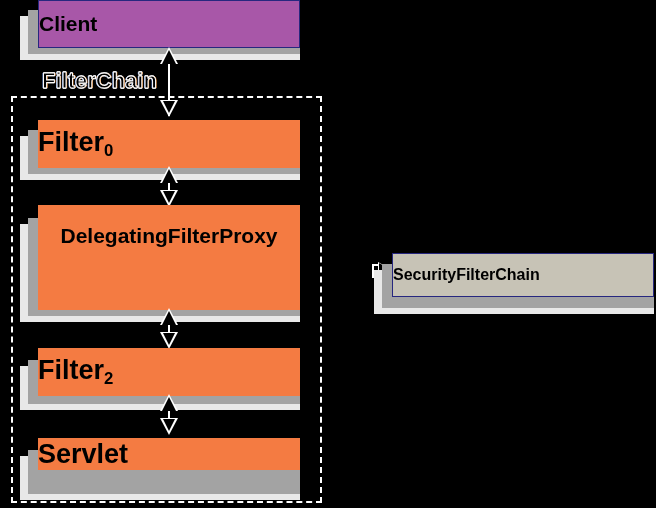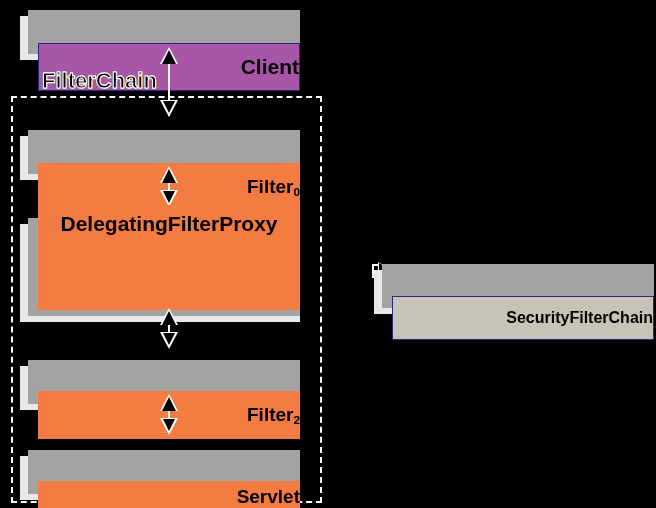--- a/index.html
+++ b/index.html
@@ -32,51 +32,50 @@
   .shadow-far {
     position: absolute;
     background: #E8E8E8;
   }
 
   .box {
     position: absolute;
     box-sizing: border-box;
     display: flex;
     align-items: center;
-    justify-content: flex-end;
+    justify-content: flex-start;
     font-weight: bold;
     color: #000000;
     letter-spacing: 0px;
-    margin-top: 43px;
   }
 
   .box-client {
     background: #A857A8;
     border: 1px solid #27277f;
     font-size: 21px;
   }
   .box-orange {
     background: #F47B42;
-    font-size: 19px;
+    font-size: 27px;
   }
   .box-gray {
     background: #C7C3B6;
     border: 1px solid #27277f;
     font-size: 16px;
   }
 
   
   .dfp-outer {
     position: absolute;
     background: #F47B42;
     box-sizing: border-box;
   }
   .dfp-title {
     position: absolute;
-    left: 0; right: 0; top: 0;
+    left: 0; right: 0; top: 12px;
     height: 37px;
     display: flex;
     align-items: center;
     justify-content: center;
     font-weight: bold;
     font-size: 21px;
     color: #000;
   }
   .fcp-inner {
     position: absolute;

